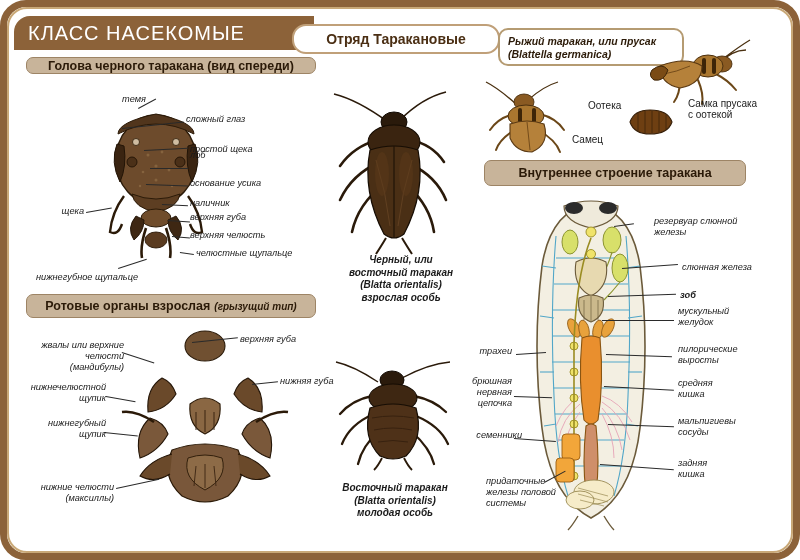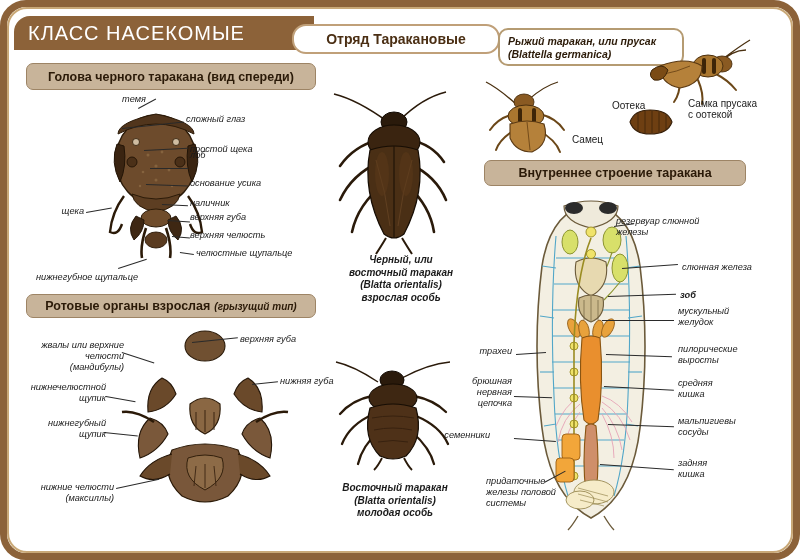--- a/index.html
+++ b/index.html
@@ -137,21 +137,21 @@
 <body>
 
 <div id="poster">
 
   <div class="frame-outer"></div>
   <div class="frame-inner"></div>
 
   <div class="title-main">КЛАСС  НАСЕКОМЫЕ</div>
   <div class="title-sub">Отряд  Таракановые</div>
 
-  <div class="panel-head" style="left:26px; top:63px; width:290px; height:27px;">
+  <div class="panel-head" style="left:26px; top:57px; width:290px; height:17px;">
     <span>Голова черного таракана (вид спереди)</span>
   </div>
 
   <div class="art" style="left:96px; top:100px;">
     <svg width="120" height="165" viewBox="0 0 120 165">
 
       <ellipse cx="60" cy="60" rx="40" ry="45" fill="#6d4b2c" stroke="#2b1a08" stroke-width="1.4"></ellipse>
       <path d="M22 34 Q60 14 98 34 Q98 22 60 14 Q22 22 22 34Z" fill="#51351c" stroke="#2b1a08" stroke-width="1"></path>
 
       <path d="M21 44 Q14 62 24 82 Q31 66 28 46Z" fill="#3a2411" stroke="#221406" stroke-width="1"></path>
@@ -377,21 +377,21 @@
       <path d="M6 18 Q10 6 26 6 Q44 6 48 18 Q44 30 26 30 Q10 30 6 18Z" fill="#6e3f12" stroke="#37200a" stroke-width="1.1"></path>
       <g stroke="#3c230b" stroke-width="0.8">
         <path d="M14 9 L14 27"></path>
           <path d="M21 7 L21 29"></path>
           <path d="M28 7 L28 29"></path>
         <path d="M35 8 L35 28"></path>
           <path d="M42 11 L42 25"></path>
       </g>
     </svg>
   </div>
-  <div class="lbl" style="left:588px; top:100px; font-style:normal; font-size:10px;margin-left:24px;">Оотека</div>
+  <div class="lbl" style="left:588px; top:100px; font-style:normal; font-size:10px;">Оотека</div>
   <div class="lbl" style="left:688px; top:98px; font-style:normal; font-size:10px;">Самка прусака
 с оотекой</div>
 
   <div class="panel-head" style="left:484px; top:160px; width:262px; height:26px;">
     <span>Внутреннее строение таракана</span>
   </div>
 
   <div class="art" style="left:516px; top:196px;">
     <svg width="150" height="330" viewBox="0 0 150 330">
 
@@ -497,21 +497,21 @@
 
   <div class="line" style="left:614px; top:226px; width:20px; transform:rotate(-8deg);"></div>
   <div class="line" style="left:622px; top:268px; width:56px; transform:rotate(-4deg);"></div>
   <div class="line" style="left:608px; top:296px; width:68px; transform:rotate(-2deg);"></div>
   <div class="line" style="left:602px; top:320px; width:72px; transform:rotate(0deg);"></div>
   <div class="line" style="left:606px; top:354px; width:66px; transform:rotate(2deg);"></div>
   <div class="line" style="left:604px; top:386px; width:70px; transform:rotate(3deg);"></div>
   <div class="line" style="left:608px; top:424px; width:66px; transform:rotate(2deg);"></div>
   <div class="line" style="left:600px; top:464px; width:74px; transform:rotate(4deg);"></div>
 
-  <div class="lbl" style="left:616px; top:216px;">резервуар слюнной
+  <div class="lbl" style="left:654px; top:216px;">резервуар слюнной
 железы</div>
   <div class="lbl" style="left:682px; top:262px;">слюнная железа</div>
   <div class="lbl" style="left:680px; top:290px;font-weight:bold;">зоб</div>
   <div class="lbl" style="left:678px; top:306px;">мускульный
 желудок</div>
   <div class="lbl" style="left:678px; top:344px;">пилорические
 выросты</div>
   <div class="lbl" style="left:678px; top:378px;">средняя
 кишка</div>
   <div class="lbl" style="left:678px; top:416px;">мальпигиевы
@@ -521,18 +521,18 @@
 
   <div class="line" style="left:516px; top:354px; width:30px; transform:rotate(-4deg);"></div>
   <div class="line" style="left:514px; top:396px; width:38px; transform:rotate(2deg);"></div>
   <div class="line" style="left:514px; top:438px; width:42px; transform:rotate(4deg);"></div>
   <div class="line" style="left:544px; top:482px; width:24px; transform:rotate(-28deg);"></div>
 
   <div class="lbl r" style="left:464px; top:346px; width:48px;">трахеи</div>
   <div class="lbl r" style="left:448px; top:376px; width:64px;">брюшная
 нервная
 цепочка</div>
-  <div class="lbl r" style="left:428px; top:430px; width:62px;">семенники</div>
+  <div class="lbl r" style="left:460px; top:430px; width:62px;">семенники</div>
   <div class="lbl" style="left:486px; top:476px; width:92px;">придаточные
 железы половой
 системы</div>
 
 </div>
 
 </body></html>

